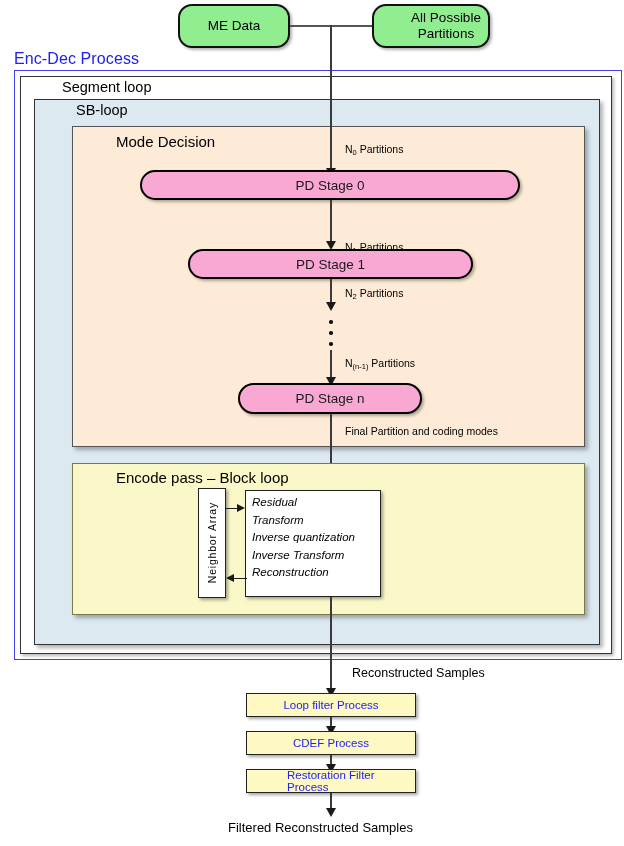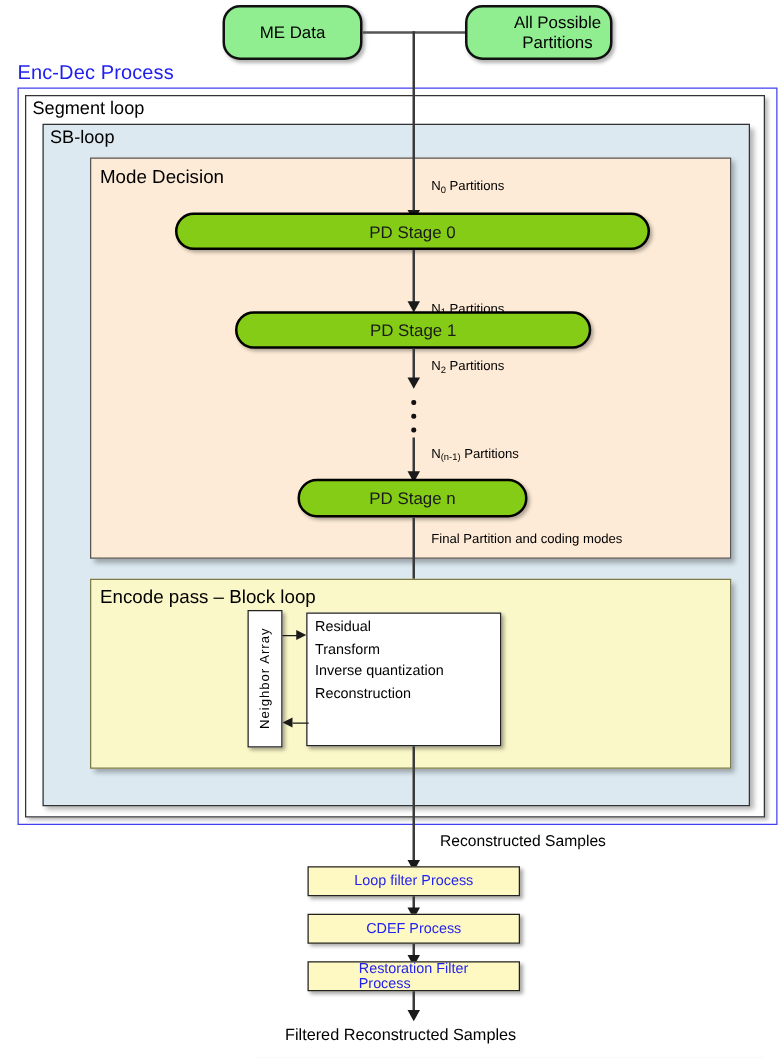--- a/index.html
+++ b/index.html
@@ -22,21 +22,21 @@
   .encdec-label{
     color:#2020EE;font-size:16px;letter-spacing:.1px;white-space:nowrap;
   }
   .encdec-frame{border:1.5px solid #4040F0;background:transparent;}
 
   
   .segment{
     background:#ffffff;border:1.5px solid #333;
     box-shadow:2px 2px 3px rgba(0,0,0,.28);
   }
-  .panel-title{font-size:14.5px;color:#000;white-space:nowrap;}
+  .panel-title{font-size:14.5px;color:#000;white-space:nowrap;margin-left:36px;}
 
   
   .sbloop{
     background:#DCE9F1;border:1.5px solid #333;
     box-shadow:3px 3px 4px rgba(0,0,0,.30);
   }
 
   
   .modedec{
     background:#FDEBD7;border:1.5px solid #555;
@@ -44,21 +44,21 @@
   }
 
   
   .encpass{
     background:#FAF7C8;border:1.5px solid #7a7a4a;
     box-shadow:3px 3px 4px rgba(0,0,0,.30);
   }
 
   
   .pdstage{
-    background:#84cc16;border:2.5px solid #000;border-radius:999px;
+    background:#f9a8d4;border:2.5px solid #000;border-radius:999px;
     display:flex;align-items:center;justify-content:center;
     font-size:13.5px;color:#1a1a1a;
     box-shadow:2px 2px 3px rgba(0,0,0,.30);
   }
 
   
   .whitebox{
     background:#ffffff;border:1.5px solid #222;
     box-shadow:2px 2px 3px rgba(0,0,0,.35);
   }
@@ -178,25 +178,26 @@
 <div class="abs vline" style="left:330px;top:414px;height:78px;"></div>
 <div class="abs arrowhead" style="left:326px;top:487px;"></div>
 
 <div class="abs encpass" style="left:72px;top:463px;width:513px;height:152px;"></div>
 <div class="abs panel-title" style="left:80px;top:469px;font-size:15px;">Encode pass – Block loop</div>
 
 <div class="abs neighbor" style="left:198px;top:488px;width:28px;height:110px;">
   <span>Neighbor Array</span>
 </div>
 
-<div class="abs whitebox" style="left:245px;top:490px;width:156px;height:107px;">
+<div class="abs whitebox" style="left:245px;top:490px;width:136px;height:107px;font-style:italic;">
   <div class="steps">
     <div>Residual</div>
     <div>Transform</div>
     <div>Inverse quantization</div>
+    <div>Inverse Transform</div>
     <div>Reconstruction</div>
   </div>
 </div>
 
 <div class="abs hline-thin" style="left:226px;top:508px;width:13px;"></div>
 <div class="abs arrowhead-right" style="left:237px;top:504px;"></div>
 
 <div class="abs hline-thin" style="left:234px;top:578px;width:13px;"></div>
 <div class="abs arrowhead-left" style="left:226px;top:574px;"></div>
 

